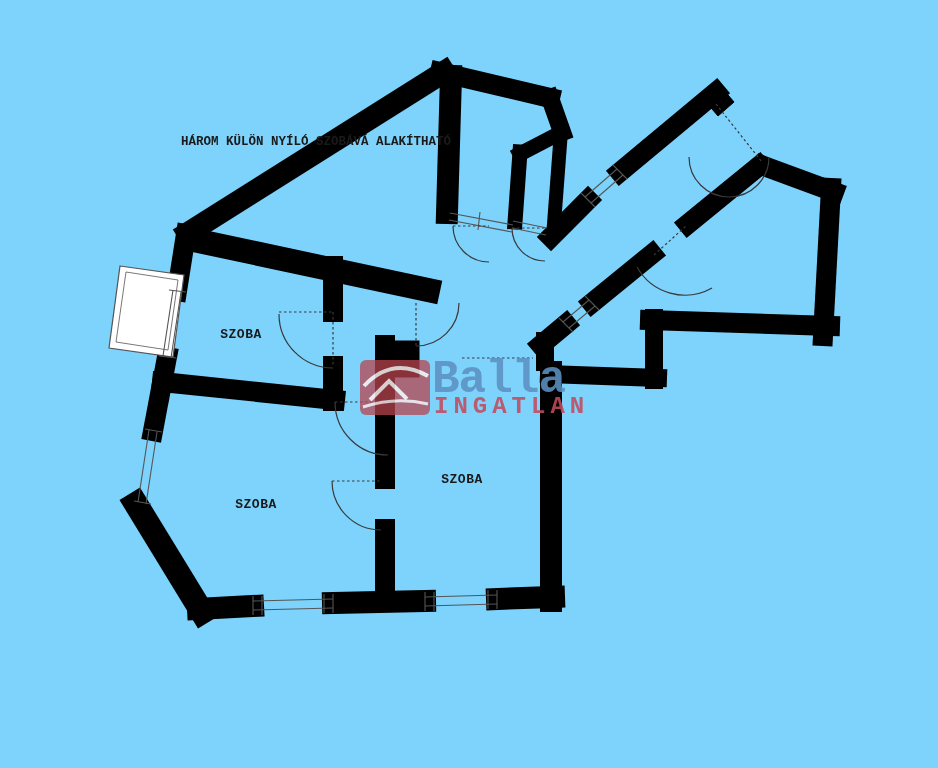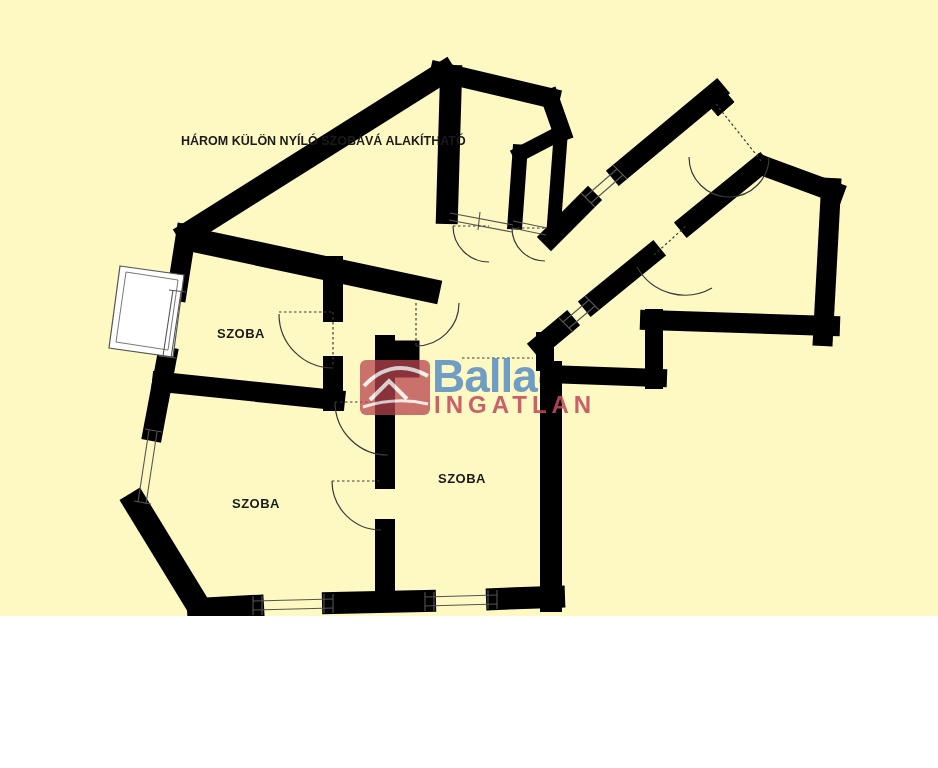--- a/index.html
+++ b/index.html
@@ -1,17 +1,17 @@
 <!DOCTYPE html>
 <html><head>
 <meta charset="utf-8">
 <style>
   html,body{margin:0;padding:0;background:#fff;}
-  .stage{position:relative;width:938px;height:616px;background:#fef9c3;overflow:hidden;
-         font-family:Liberation Sans, sans-serif;}
+  .stage{position:relative;width:938px;height:768px;background:#7dd3fc;overflow:hidden;
+         font-family:Liberation Mono, monospace;}
   svg{position:absolute;left:0;top:0;}
   .wall{stroke-linecap:square;fill:none;}
   .thin{fill:none;stroke-linecap:butt;}
   .arc{fill:none;}
   .dot{fill:none;stroke-dasharray:2.5,2.5;}
   text{user-select:none;}
   .plan-label{font-weight:700;letter-spacing:.5px;}
 </style>
 </head>
 <body>

